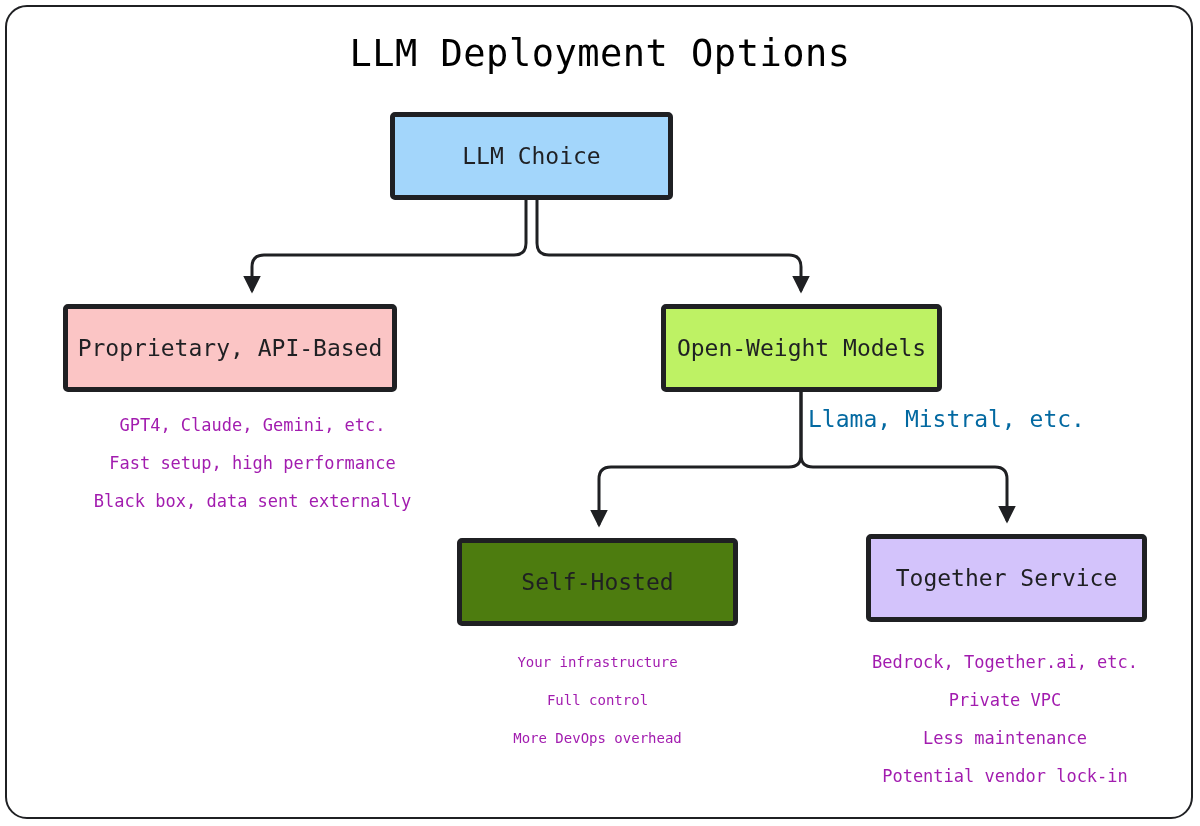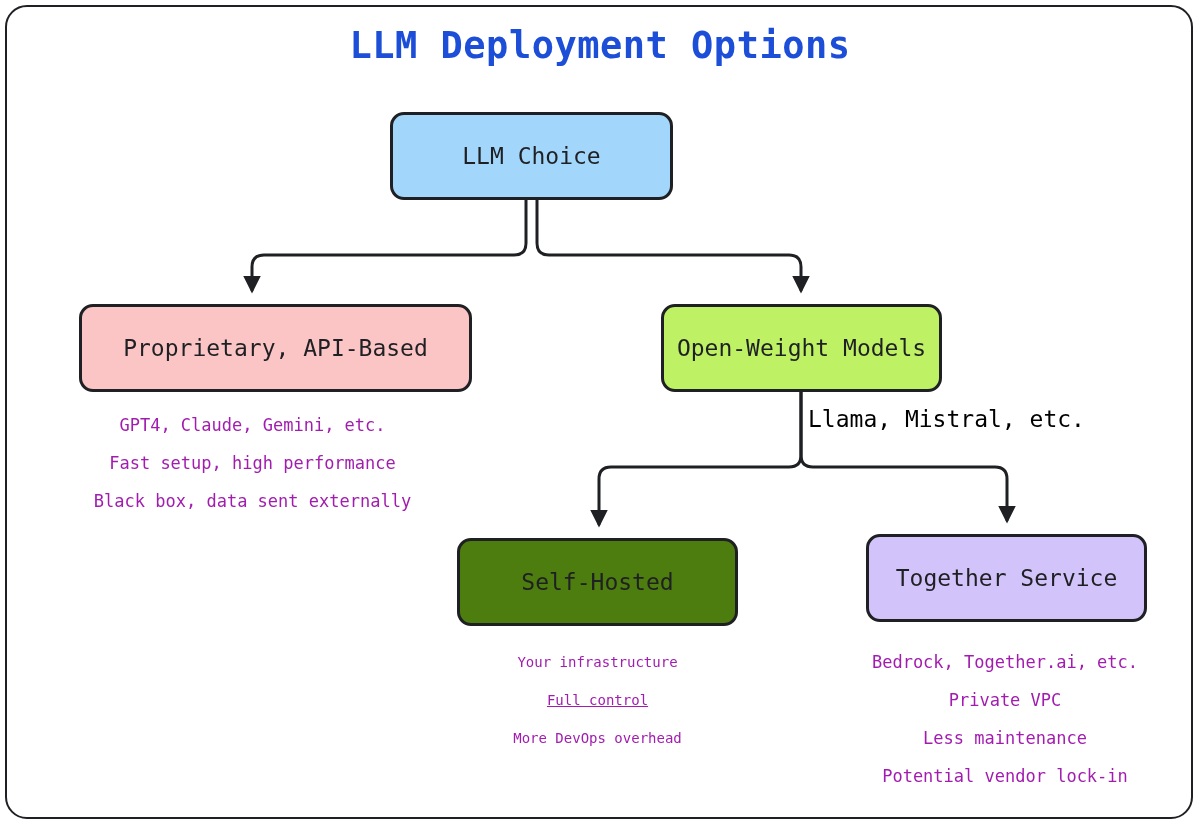--- a/index.html
+++ b/index.html
@@ -24,43 +24,42 @@
     width: 1188px;
     height: 814px;
     box-sizing: border-box;
     border: 2.5px solid #1f2023;
     border-radius: 22px;
     background: #ffffff;
   }
   #diagram-title {
     position: absolute;
     left: 0;
-    top: 20px;
+    top: 28px;
     width: 1200px;
     text-align: center;
     font-size: 37px;
     line-height: 52px;
     letter-spacing: 0.5px;
-    color: #1d4ed8;
+    color: #000000;
     white-space: pre;
-    font-weight: bold;
   }
   svg#edges {
     position: absolute;
     left: 0;
     top: 0;
     width: 1200px;
     height: 826px;
     pointer-events: none;
   }
   .node {
     position: absolute;
     box-sizing: border-box;
-    border: 3px solid #ec4899;
-    border-radius: 14px;
+    border: 5px solid #ec4899;
+    border-radius: 5px;
     display: flex;
     align-items: center;
     justify-content: center;
     color: #1f2023;
     white-space: pre;
   }
   .node-label {
     white-space: pre;
   }
   .ann {
@@ -68,21 +67,21 @@
     color: #a21caf;
     text-align: center;
     white-space: pre;
   }
   .ann-line {
     display: block;
     white-space: pre;
   }
   .edge-label {
     position: absolute;
-    color: #000000;
+    color: #0369a1;
     white-space: pre;
   }
 </style>
 </head>
 <body>
 
 <div id="canvas">
 
   <div id="frame"></div>
 
@@ -101,35 +100,35 @@
 
     <path d="M 801 392 L 801 455 Q 801 467 789 467 L 611 467 Q 599 467 599 479 L 599 524" fill="none" stroke="#1f2023" stroke-width="3" stroke-linecap="round" marker-end="url(#arrow)"></path>
 
     <path d="M 801 392 L 801 455 Q 801 467 813 467 L 995 467 Q 1007 467 1007 479 L 1007 520" fill="none" stroke="#1f2023" stroke-width="3" stroke-linecap="round" marker-end="url(#arrow)"></path>
   </svg>
 
   <div class="node" id="n0" style="left: 390px; top: 112px; width: 283px; height: 88px; background: rgb(163, 214, 251); border-color: rgb(31, 32, 35); font-size: 23px;">
     <span class="node-label">LLM Choice</span>
   </div>
 
-  <div class="node" id="n1" style="left: 79px; top: 304px; width: 393px; height: 88px; background: rgb(251, 197, 197); border-color: rgb(31, 32, 35); font-size: 23px;">
+  <div class="node" id="n1" style="left: 63px; top: 304px; width: 334px; height: 88px; background: rgb(251, 197, 197); border-color: rgb(31, 32, 35); font-size: 23px;">
     <span class="node-label">Proprietary, API-Based</span>
   </div>
 
   <div class="node" id="n2" style="left: 661px; top: 304px; width: 281px; height: 88px; background: #bef264; border-color: rgb(31, 32, 35); font-size: 23px;">
     <span class="node-label">Open-Weight Models</span>
   </div>
 
   <div class="node" id="n3" style="left: 457px; top: 538px; width: 281px; height: 88px; background: #4d7c0f; border-color: rgb(31, 32, 35); font-size: 23px;">
     <span class="node-label">Self-Hosted</span>
   </div>
 
   <div class="node" id="n4" style="left: 866px; top: 534px; width: 281px; height: 88px; background: rgb(211, 195, 251); border-color: rgb(31, 32, 35); font-size: 23px;">
     <span class="node-label">Together Service</span>
   </div>
 
   <div class="edge-label" id="el0" style="left: 808px; top: 406px; font-size: 23px;">Llama, Mistral, etc.</div>
 
   <div class="ann" id="a0" style="left: 40px; top: 406px; width: 425px; font-size: 17px;"><span class="ann-line" style="line-height: 38px;">GPT4, Claude, Gemini, etc.</span><span class="ann-line" style="line-height: 38px;">Fast setup, high performance</span><span class="ann-line" style="line-height: 38px;">Black box, data sent externally</span></div>
-  <div class="ann" id="a1" style="left: 425px; top: 643px; width: 345px; font-size: 14px;"><span class="ann-line" style="line-height: 38px;">Your infrastructure</span><span class="ann-line" style="line-height: 38px; text-decoration: underline;">Full control</span><span class="ann-line" style="line-height: 38px;">More DevOps overhead</span></div>
+  <div class="ann" id="a1" style="left: 425px; top: 643px; width: 345px; font-size: 14px;"><span class="ann-line" style="line-height: 38px;">Your infrastructure</span><span class="ann-line" style="line-height: 38px;">Full control</span><span class="ann-line" style="line-height: 38px;">More DevOps overhead</span></div>
   <div class="ann" id="a2" style="left: 840px; top: 643px; width: 330px; font-size: 17px;"><span class="ann-line" style="line-height: 38px;">Bedrock, Together.ai, etc.</span><span class="ann-line" style="line-height: 38px;">Private VPC</span><span class="ann-line" style="line-height: 38px;">Less maintenance</span><span class="ann-line" style="line-height: 38px;">Potential vendor lock-in</span></div>
 
 </div>
 
 </body></html>

